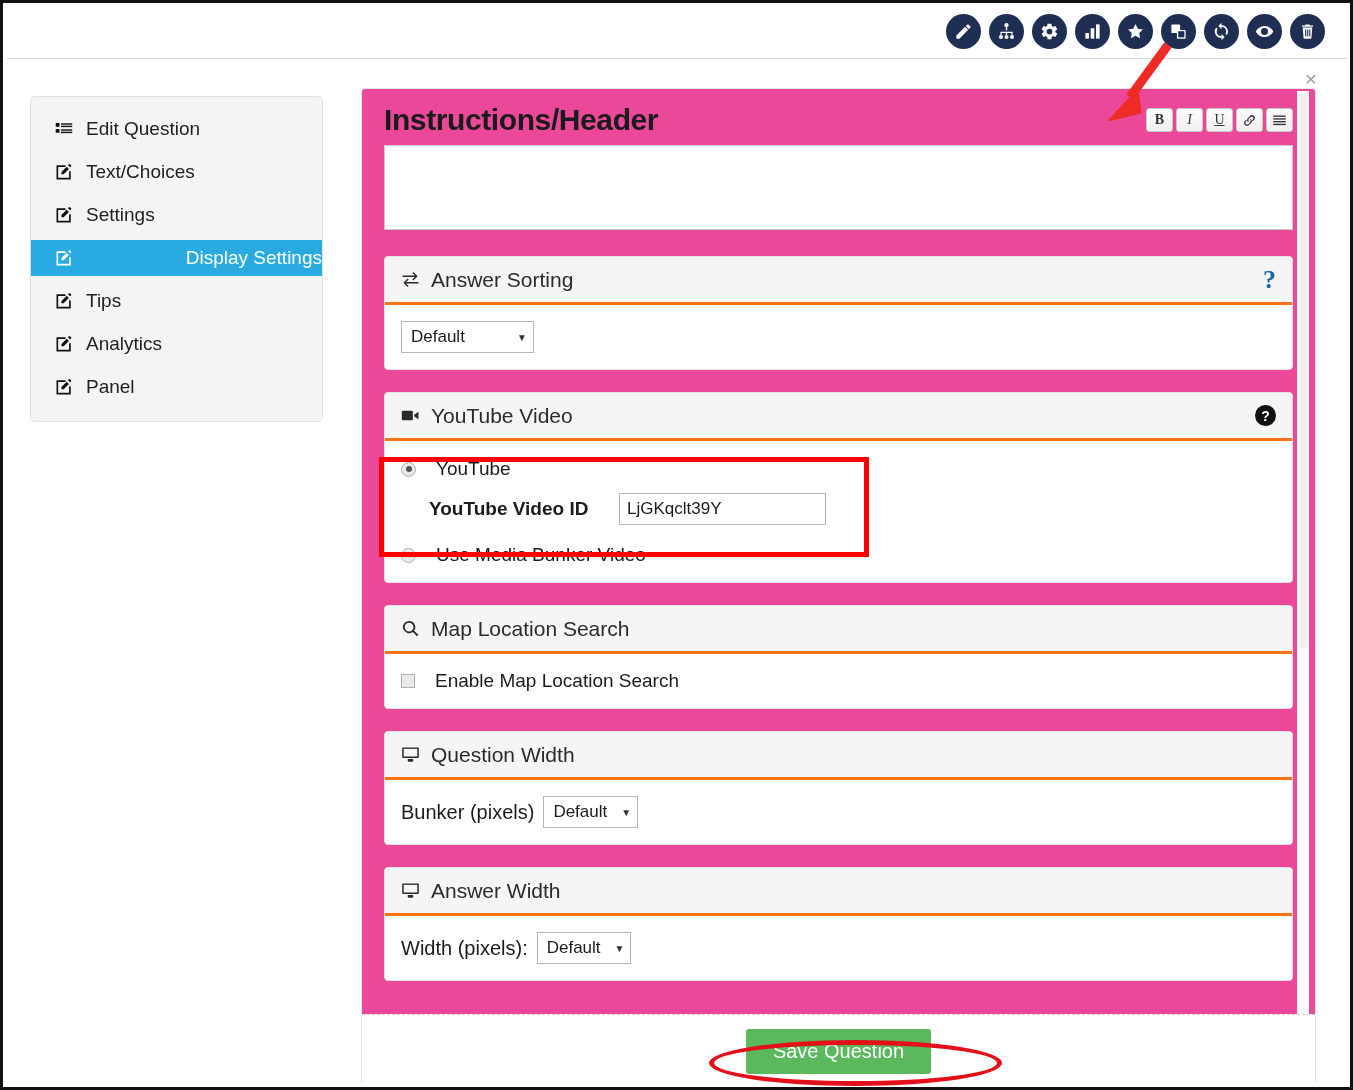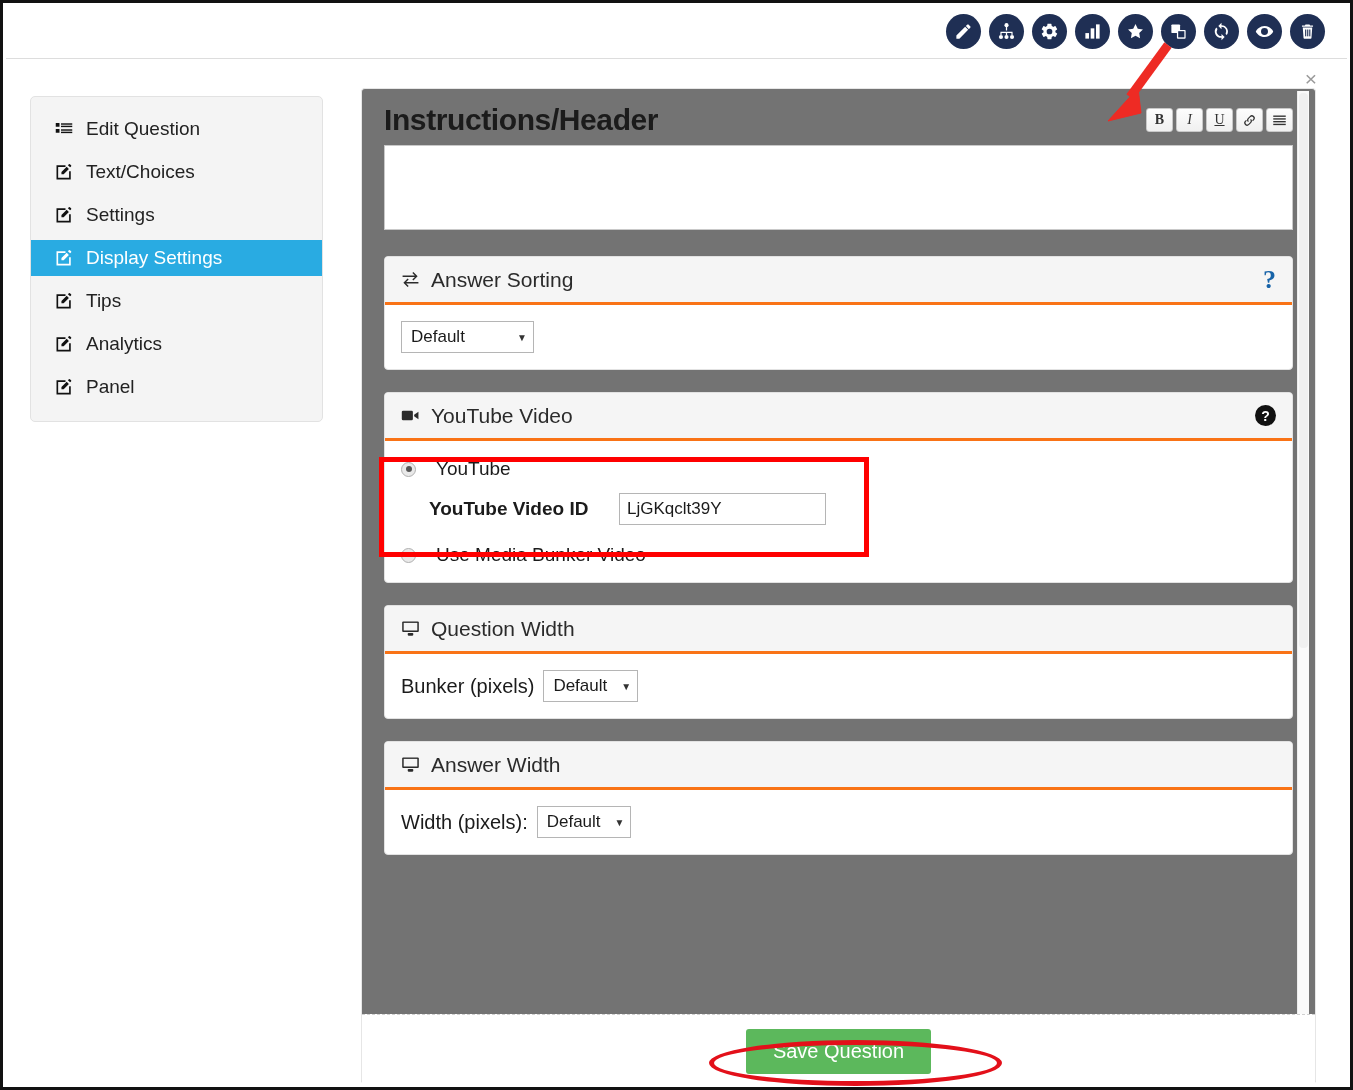--- a/index.html
+++ b/index.html
@@ -55,27 +55,27 @@
     display:flex; align-items:center;
     height:36px; padding-left:24px;
     font-size:19px; color:#222; cursor:pointer;
   }
   .side-item + .side-item{ margin-top:7px; }
   .side-item .si-ico{
     width:22px; margin-right:9px; display:flex; align-items:center;
   }
   .side-item .si-ico svg{ width:18px; height:18px; fill:#111; }
   .side-item.active{
-    background:#29ABE2; color:#fff;
+    background:#29ABE2; color:#fff;justify-content:space-between;
   }
   .side-item.active .si-ico svg{ fill:#fff; }
   
   .panel{
     position:absolute; left:355px; top:28px; width:955px; bottom:0;
-    background:#737373;
+    background:#ec4899;
     border:1px solid #e6e6e6;
     border-bottom:none;
     border-radius:4px;
   }
   .panel-inner{
     position:absolute; left:0; right:0; top:0; bottom:0;
     padding:0 22px;
     overflow:hidden;
   }
   .instr-head{
@@ -451,20 +451,38 @@
               <input class="text-input" value="LjGKqclt39Y" style="">
             </div>
             <div class="opt-row" style="margin-top:19px;">
               <span class="radio"></span>
               <span class="opt-label">Use Media Bunker Video</span>
             </div>
           </div>
         </div>
 
         
+        <div class="card">
+          <div class="card-head">
+            <div class="card-head-left">
+              <span class="ch-ico">
+                <svg viewBox="0 0 24 24">
+                    <path d="M10.2 2.4a7.8 7.8 0 1 0 4.7 14l5.3 5.3 1.7-1.7-5.3-5.3A7.8 7.8 0 0 0 10.2 2.4zm0 2.2a5.6 5.6 0 1 1 0 11.2 5.6 5.6 0 0 1 0-11.2z"></path>
+                  </svg>
+              </span>
+              <span class="card-title">Map Location Search</span>
+            </div>
+          </div>
+          <div class="card-body">
+            <div class="opt-row">
+              <span class="cbox"></span>
+              <span class="opt-label">Enable Map Location Search</span>
+            </div>
+          </div>
+        </div>
 
         
         <div class="card">
           <div class="card-head">
             <div class="card-head-left">
               <span class="ch-ico">
                 <svg viewBox="0 0 24 24">
                     <rect x="1.5" y="3" width="21" height="13.4" rx="1.3"></rect>
                     <rect x="3.4" y="4.9" width="17.2" height="9.6" fill="#f5f5f5"></rect>
                     <rect x="8.5" y="17.6" width="7" height="3.4" rx="1"></rect>

